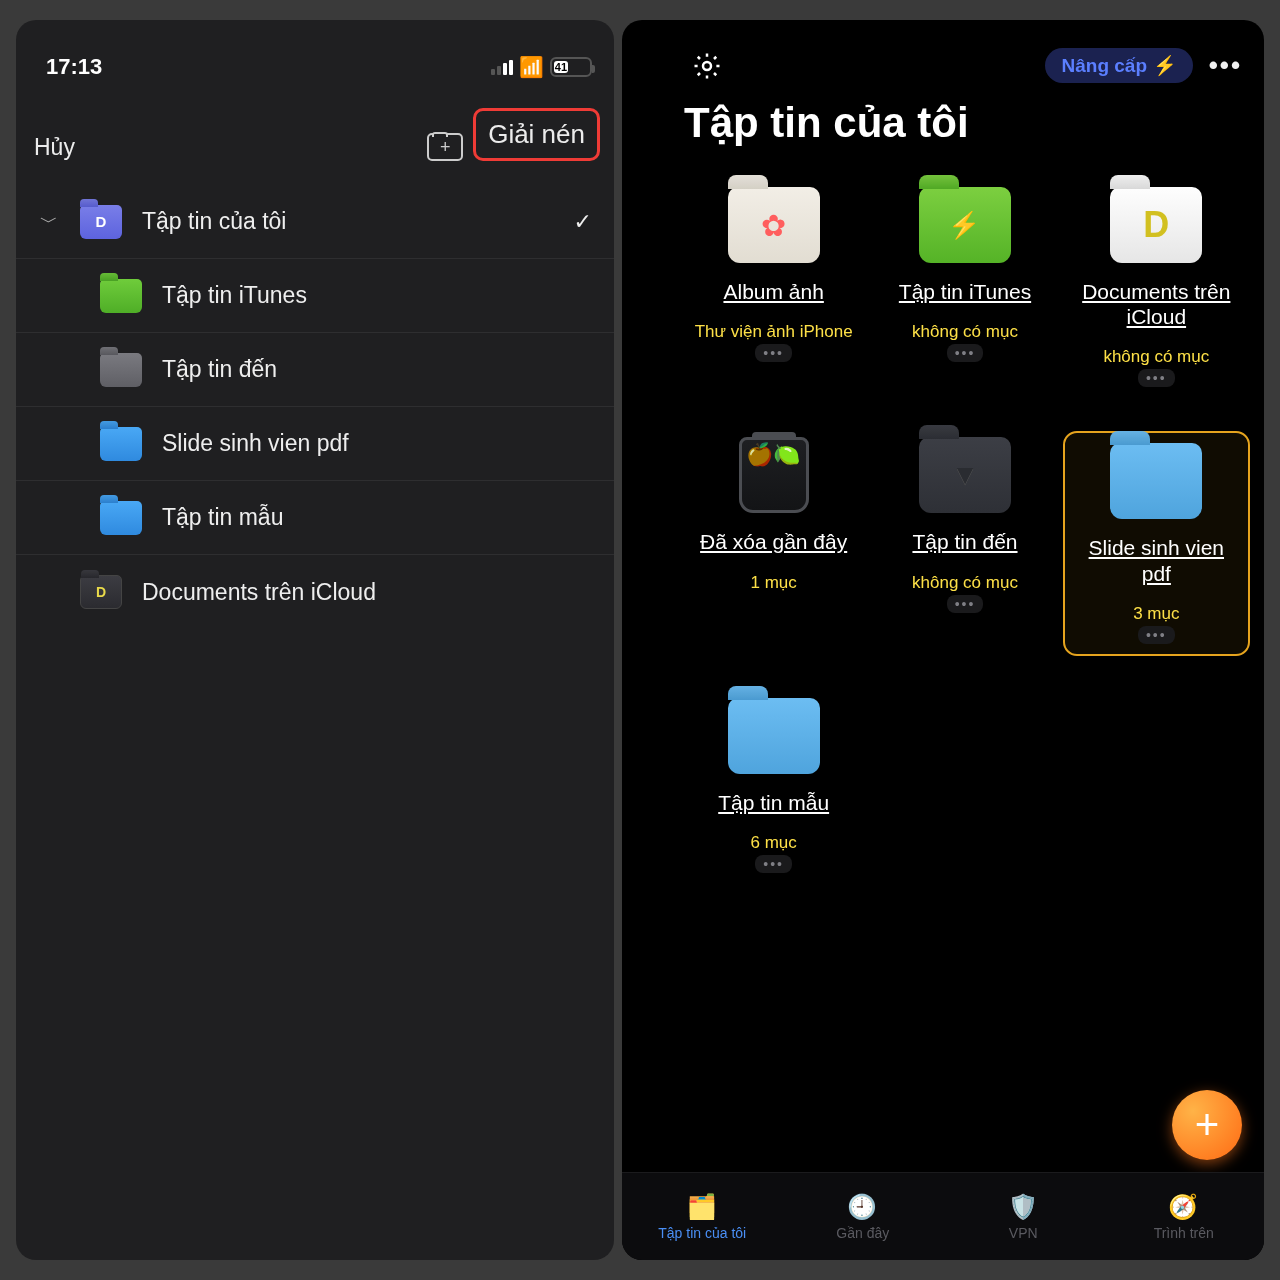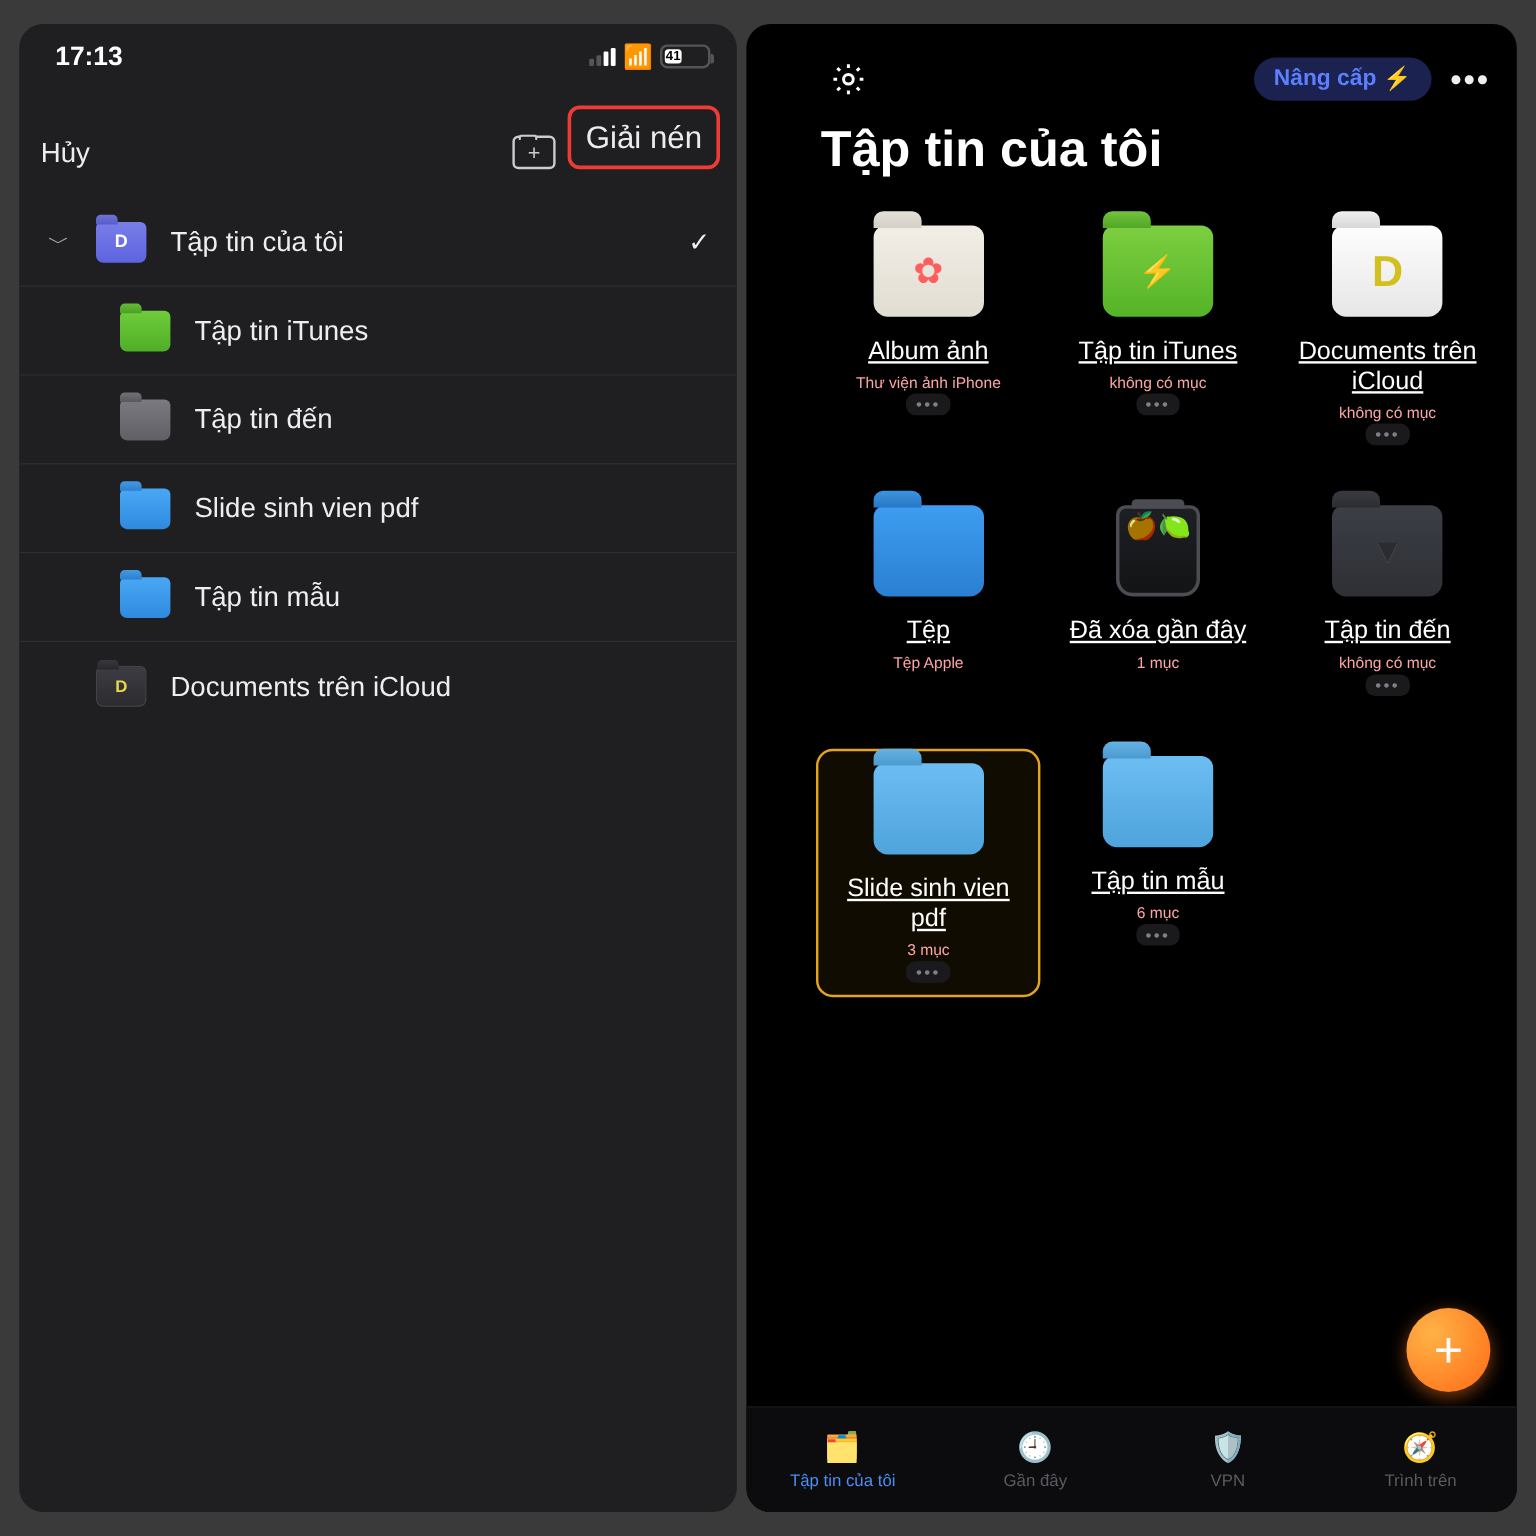--- a/index.html
+++ b/index.html
@@ -27,20 +27,21 @@
 
   
   .status-bar {
     display: flex;
     align-items: center;
     justify-content: space-between;
     padding: 14px 22px 8px 30px;
     font-size: 22px;
     font-weight: 600;
     color: #fff;
+    margin-top: 20px;
   }
   .status-right { display: flex; align-items: center; gap: 6px; }
   .signal { display: inline-flex; gap: 2px; align-items: flex-end; }
   .sig-bar { width: 4px; background: #fff; border-radius: 1px; }
   .sig-bar.dim { background: #555; }
   .battery {
     display: inline-flex; align-items: center;
     border: 2px solid #555; border-radius: 6px;
     width: 42px; height: 20px; padding: 2px; position: relative;
   }
@@ -156,21 +157,21 @@
     background: rgba(230,164,30,0.07);
     padding: 10px 2px 10px 2px;
   }
   .tile .icn {
     width: 92px; height: 76px; border-radius: 12px;
     margin-bottom: 16px;
     position: relative;
     display:flex; align-items:center; justify-content:center;
   }
   .tile .name { color: #fff; font-size: 21px; line-height: 1.2; max-width: 150px; text-decoration: underline; }
-  .tile .sub { color: #fca5a5; font-size: 13px; margin-top: 6px; }
+  .tile .sub { color: #fde047; font-size: 17px; margin-top: 18px; }
   .tile .more { color: #7f7f85; font-size: 14px; letter-spacing: 2px; margin-top: 2px; background:#1a1a1c; padding:1px 8px; border-radius:8px; }
 
   .big-folder { width: 92px; height: 76px; border-radius: 10px 10px 12px 12px; position:relative; }
   .big-folder::before { content:""; position:absolute; left:0; top:-12px; width:40px; height:14px; border-radius:8px 8px 0 0; background:inherit; filter:brightness(0.94);}
   .bf-cream { background: linear-gradient(#f2eee6,#e2ddd2); }
   .bf-green { background: linear-gradient(#7ccf40,#55b327); }
   .bf-white { background: linear-gradient(#fefefe,#e6e6e6); }
   .bf-blue  { background: linear-gradient(#3d9df0,#2b7fd2); }
   .bf-dgray { background: linear-gradient(#3c3e45,#2e3036); }
   .bf-sky   { background: linear-gradient(#6cbdf2,#4fa4dd); }
@@ -315,27 +316,20 @@
       <div class="icn">
           <div class="big-folder bf-white"></div>
         </div>
       <div class="name">Documents trên iCloud</div>
       <div class="sub">không có mục</div>
       <div class="more">•••</div>
     </div>
 
     <div class="tile">
       <div class="icn">
-          <div class="big-folder bf-blue"></div>
-        </div>
-      <div class="name">Tệp</div>
-      <div class="sub">Tệp Apple</div>
-    </div>
-    <div class="tile">
-      <div class="icn">
           <div class="trash">
             <span class="garb">🍎🍋</span>
           </div>
         </div>
       <div class="name">Đã xóa gần đây</div>
       <div class="sub">1 mục</div>
     </div>
     <div class="tile">
       <div class="icn">
           <div class="big-folder bf-dgray"></div>

